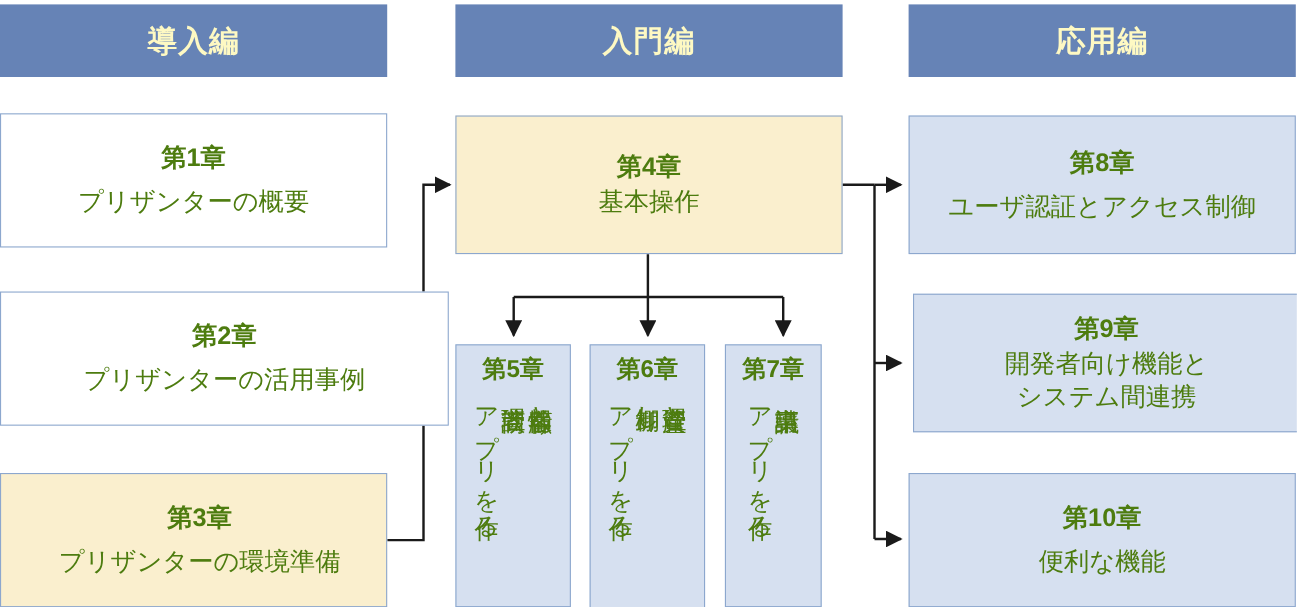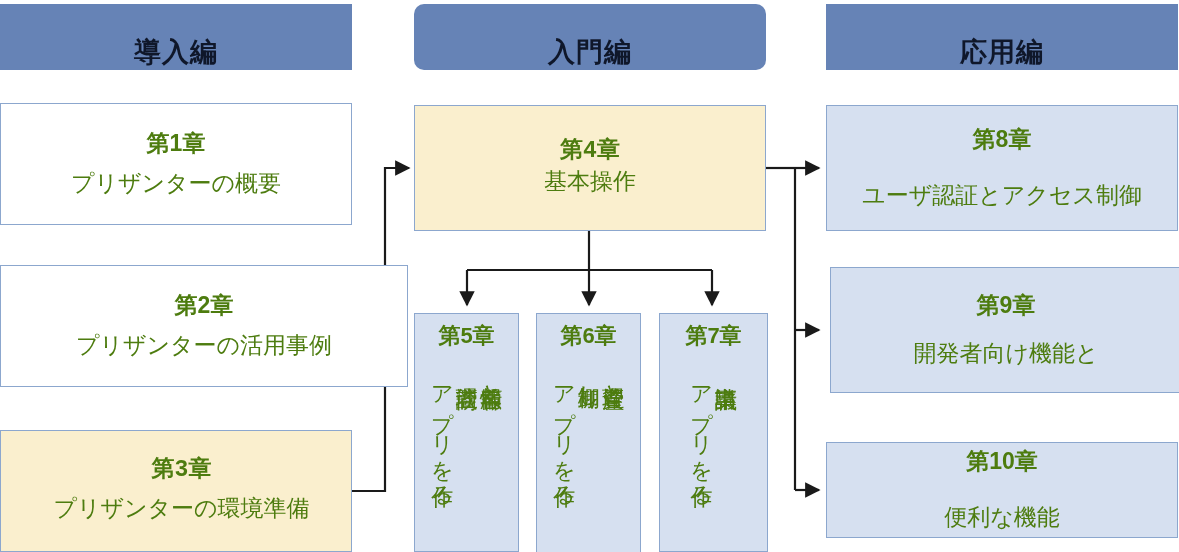--- a/index.html
+++ b/index.html
@@ -25,45 +25,45 @@
     top: 0;
     width: 1179px;
     height: 552px;
     pointer-events: none;
   }
 
   
   .col-header {
     position: absolute;
     display: flex;
-    align-items: flex-end;
+    align-items: center;
     justify-content: center;
-    color: #0f172a;
+    color: #fef9c3;
     font-size: 27px;
     font-weight: 700;
     letter-spacing: 1px;
     background: #6683B6;
     box-sizing: border-box;
   }
 
   
   .chapter {
     position: absolute;
     box-sizing: border-box;
     border: 1.5px solid #8CA7CE;
     display: flex;
     flex-direction: column;
     align-items: center;
     justify-content: center;
     color: #4d7c0f;
     text-align: center;
   }
   .chapter.fill-white { background: #ffffff; }
-  .chapter.fill-tan   { background: #FAEFCE; font-family: Liberation Mono, monospace; }
-  .chapter.fill-blue  { background: #D6E0F0; gap: 16px; }
+  .chapter.fill-tan   { background: #FAEFCE; }
+  .chapter.fill-blue  { background: #D6E0F0; }
 
   .ch-num {
     font-weight: 700;
     font-size: 23px;
     line-height: 1.25;
   }
   .ch-title {
     font-size: 23px;
     line-height: 1.3;
     font-weight: 400;
@@ -128,21 +128,21 @@
     <path d="M 765 168 L 795 168" fill="none" stroke="#1A1A1A" stroke-width="2.2"></path>
     <path d="M 795 168 L 795 490" fill="none" stroke="#1A1A1A" stroke-width="2.2"></path>
     <path d="M 795 168 L 819 168" fill="none" stroke="#1A1A1A" stroke-width="2.2" marker-end="url(#ah)"></path>
     <path d="M 795 330 L 819 330" fill="none" stroke="#1A1A1A" stroke-width="2.2" marker-end="url(#ah)"></path>
     <path d="M 795 490 L 819 490" fill="none" stroke="#1A1A1A" stroke-width="2.2" marker-end="url(#ah)"></path>
   </svg>
 
   <div class="col-header" style="left:0px; top:4px; width:352px; height:66px;">
     <span>導入編</span>
   </div>
-  <div class="col-header" style="left:414px; top:4px; width:352px; height:66px;border-radius:10px;">
+  <div class="col-header" style="left:414px; top:4px; width:352px; height:66px;">
     <span>入門編</span>
   </div>
   <div class="col-header" style="left:826px; top:4px; width:352px; height:66px;">
     <span>応用編</span>
   </div>
 
   <div class="chapter fill-white wide" style="left:0px; top:103px; width:352px; height:122px;">
     <div class="ch-num">第1章</div>
     <div class="ch-title">
       <span class="l">プリザンターの概要</span>
@@ -181,42 +181,43 @@
 
   <div class="chapter fill-blue tate" style="left:536px; top:313px; width:105px; height:275px;">
     <div class="ch-num">第6章</div>
     <div class="tate-body">
       <div class="tate-col">資産管理と</div>
       <div class="tate-col">棚卸し</div>
       <div class="tate-col">アプリを作る</div>
     </div>
   </div>
 
-  <div class="chapter fill-blue tate" style="left:659px; top:313px; width:109px; height:239px;">
+  <div class="chapter fill-blue tate" style="left:659px; top:313px; width:88px; height:239px;">
     <div class="ch-num">第7章</div>
     <div class="tate-body">
       <div class="tate-col">稟議申請</div>
       <div class="tate-col">アプリを作る</div>
     </div>
   </div>
 
   <div class="chapter fill-blue wide" style="left:826px; top:105px; width:352px; height:126px;">
     <div class="ch-num">第8章</div>
     <div class="ch-title">
       <span class="l">ユーザ認証とアクセス制御</span>
     </div>
   </div>
 
   <div class="chapter fill-blue tight" style="left:830px; top:267px; width:352px; height:126px;">
     <div class="ch-num">第9章</div>
     <div class="ch-title">
       <span class="l">開発者向け機能と</span>
-    </div>
-  </div>
-
-  <div class="chapter fill-blue wide" style="left:826px; top:430px; width:352px; height:96px;margin-top:12px;">
+      <span class="l">システム間連携</span>
+    </div>
+  </div>
+
+  <div class="chapter fill-blue wide" style="left:826px; top:430px; width:352px; height:122px;">
     <div class="ch-num">第10章</div>
     <div class="ch-title">
       <span class="l">便利な機能</span>
     </div>
   </div>
 
 </div>
 
 </body></html>

